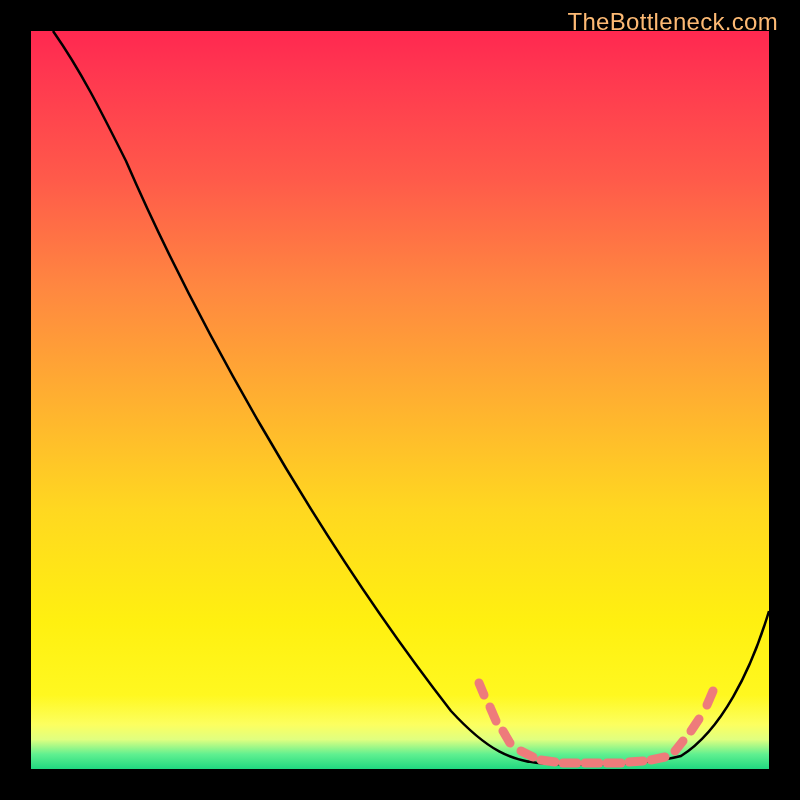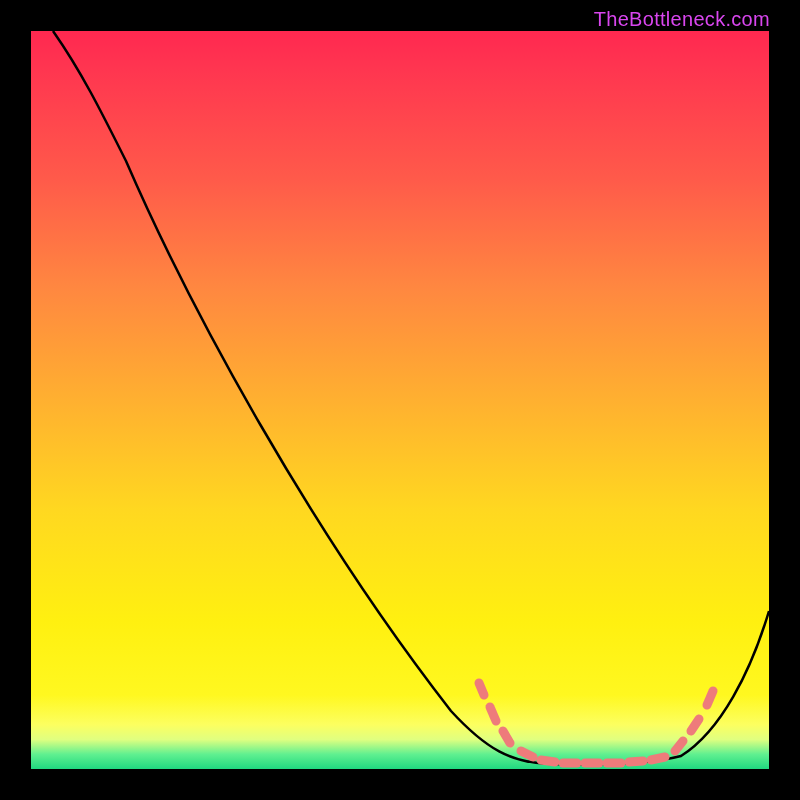--- a/index.html
+++ b/index.html
@@ -27,23 +27,23 @@
     #fff820 90%,
     #fcff60 94%,
     #e0ff80 96%,
     #60f090 98%,
     #20d880 100%
   );
 }
 .watermark {
   position: absolute;
   top: 8px;
-  right: 30px;
-  color: #d946ef;
-  font-size: 20px;
+  right: 22px;
+  color: #fdba74;
+  font-size: 24px;
   font-weight: 500;
   letter-spacing: 0.3px;
 }
 svg.curve {
   position: absolute;
   left: 0;
   top: 0;
   width: 738px;
   height: 738px;
   pointer-events: none;

